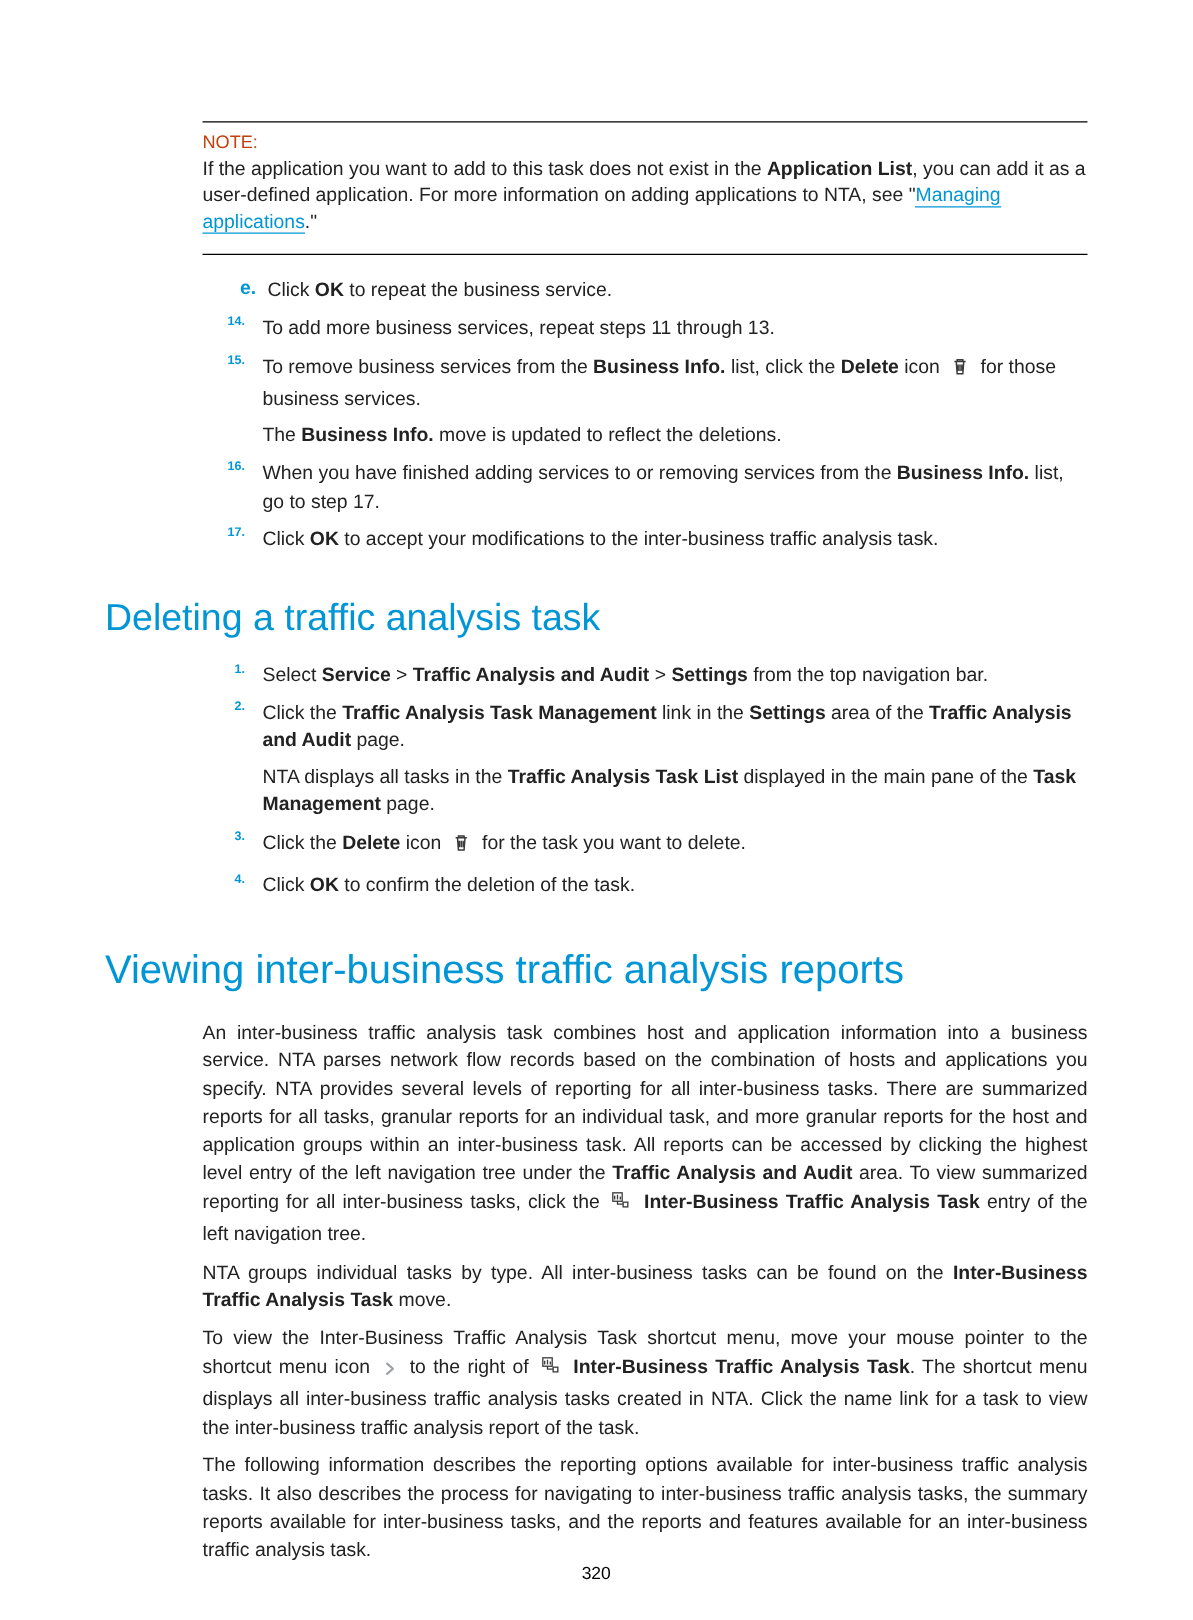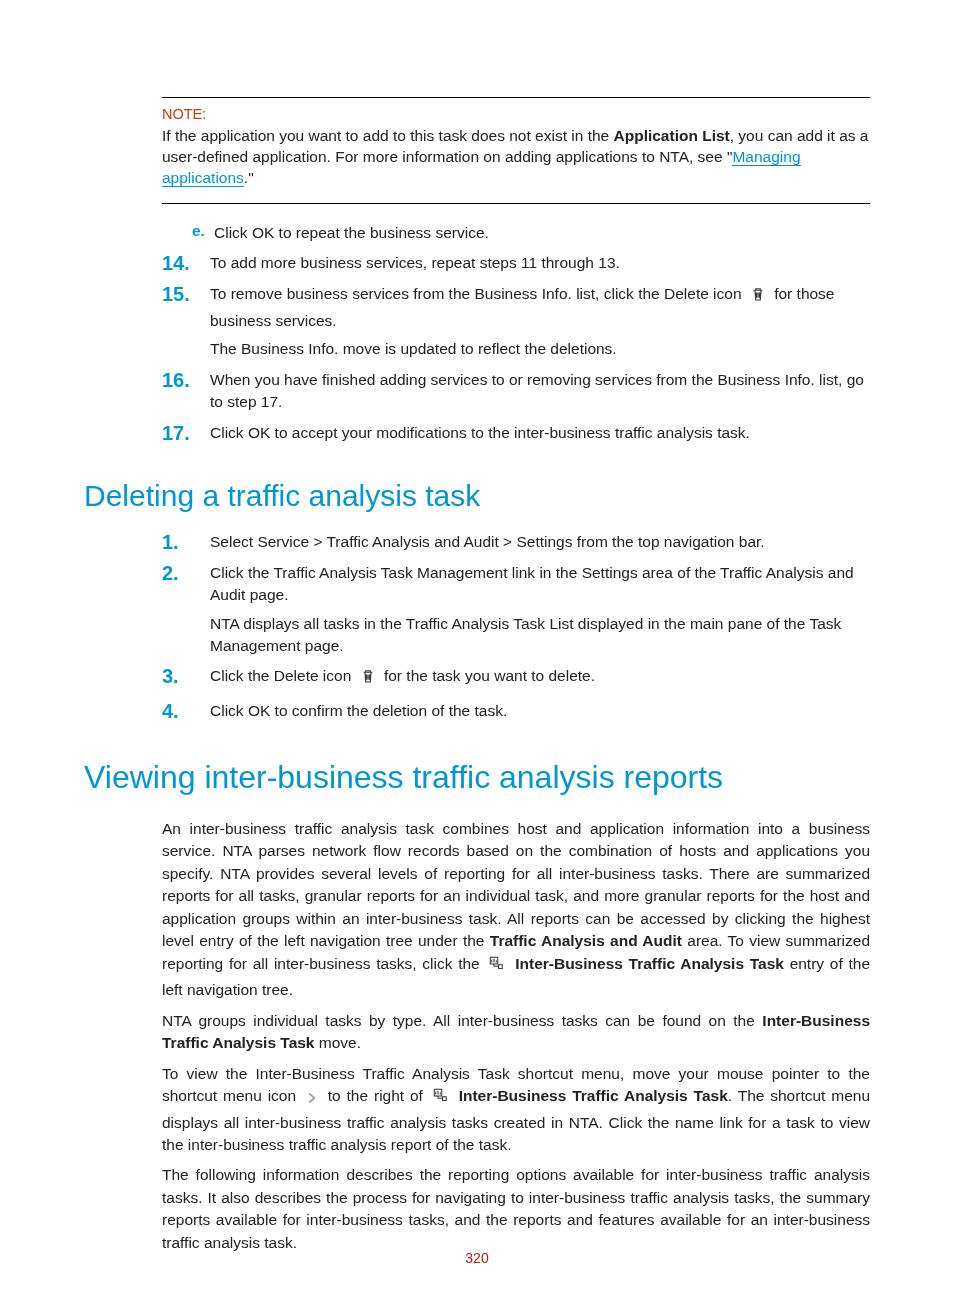--- a/index.html
+++ b/index.html
@@ -46,30 +46,31 @@
   }
   .step-row {
     display:flex;
     margin: 8px 0 0 0;
   }
   .step-num {
     width: 48px;
     flex:0 0 48px;
     color: #0096d6;
     font-weight: bold;
+    text-align: right;
     padding-right:14px;
-    font-size:20px;
+    font-size:10px;
     box-sizing:border-box;
   }
   .step-body {
     flex:1;
     font-size: 15.5px;
     line-height:1.45;
   }
-  .step-body b { font-weight:normal;text-align:center; }
+  .step-body b { font-weight:bold;text-align:center; }
   .step-followup {
     margin-top:6px;
   }
   .substep-row {
     display:flex;
     margin-top:4px;
     margin-bottom:4px;
   }
   .substep-letter{
     width:52px; flex:0 0 52px;
@@ -100,21 +101,21 @@
     text-align:justify;
     margin-top:8px;
   }
   .para-block b { font-weight:bold; }
   .page-num {
     position:absolute;
     bottom:30px;
     left:0; right:0;
     text-align:center;
     font-size:14px;
-    color:#b91c1c;
+    color:#000000;
   }
   
   .icon {
     display:inline-block;
     vertical-align:-4px;
     margin: 0 3px;
   }
   .icon svg { width:18px; height:18px; }
   .chevron svg {width:14px;height:14px;}
 </style>

